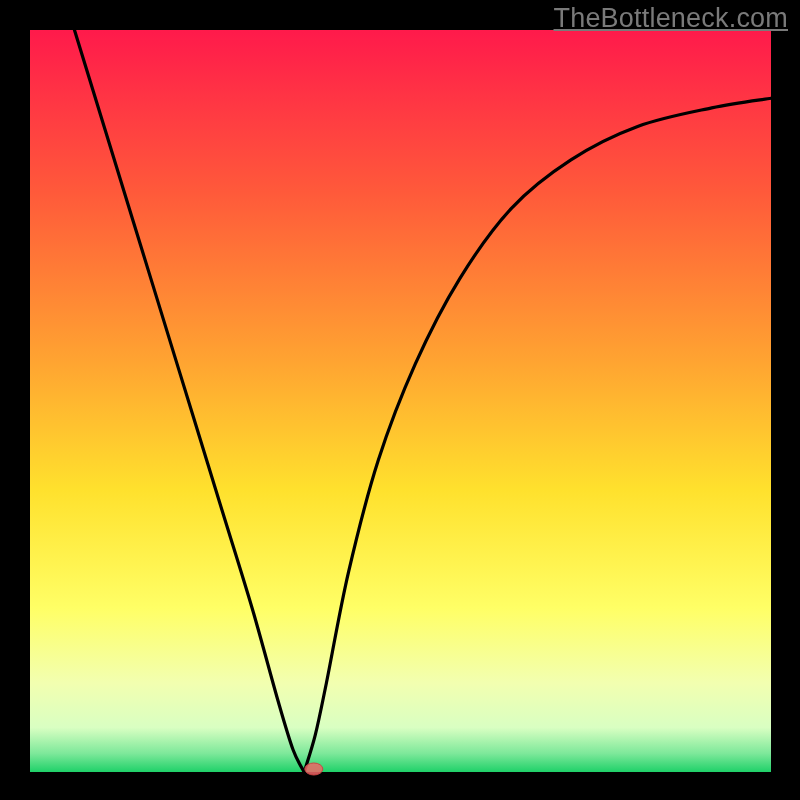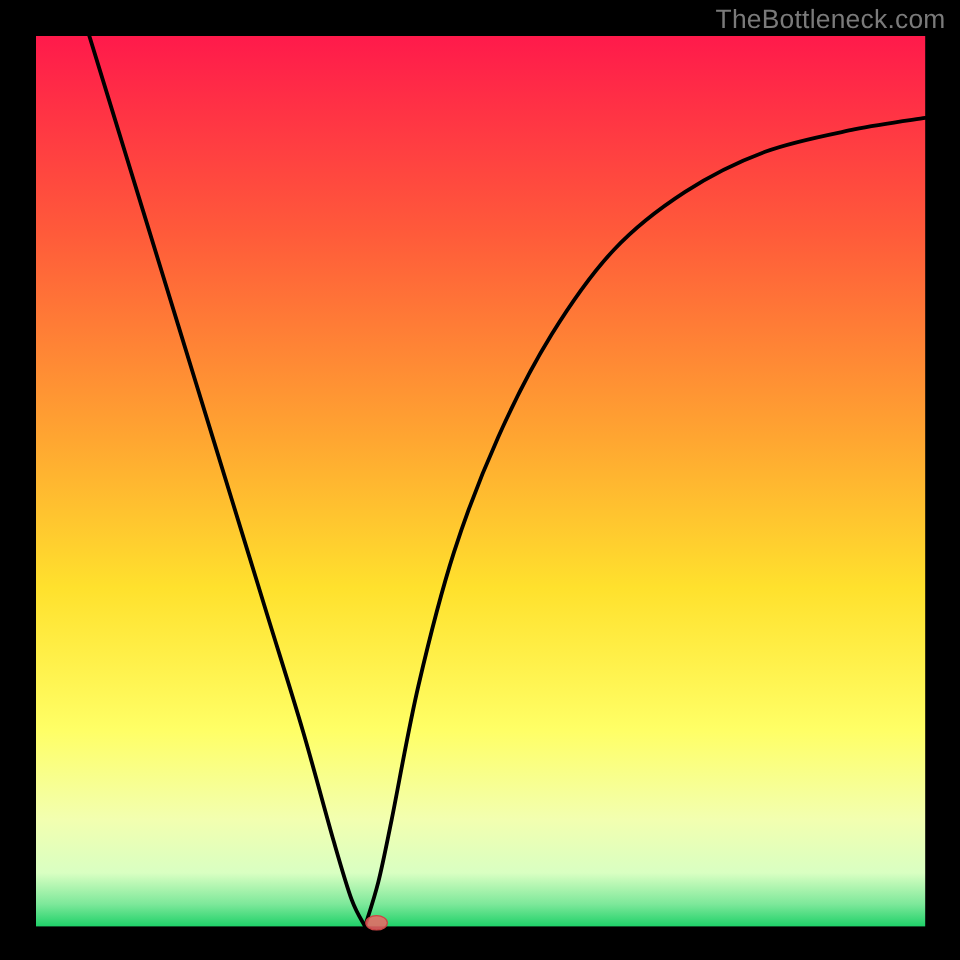--- a/index.html
+++ b/index.html
@@ -13,25 +13,26 @@
   }
   .chart-container {
     position: relative;
     width: 800px;
     height: 800px;
   }
   .attribution {
     position: absolute;
     top: 3px;
     right: 12px;
-    font-size: 22px;
+    font-size: 27px;
     color: #7a7a7a;
     font-weight: 400;
     letter-spacing: 0.2px;
     z-index: 10;
+    text-decoration: underline;
   }
   svg {
     display: block;
   }
 </style>
 </head>
 <body>
 
 <div class="chart-container">
   <div class="attribution">TheBottleneck.com</div>

